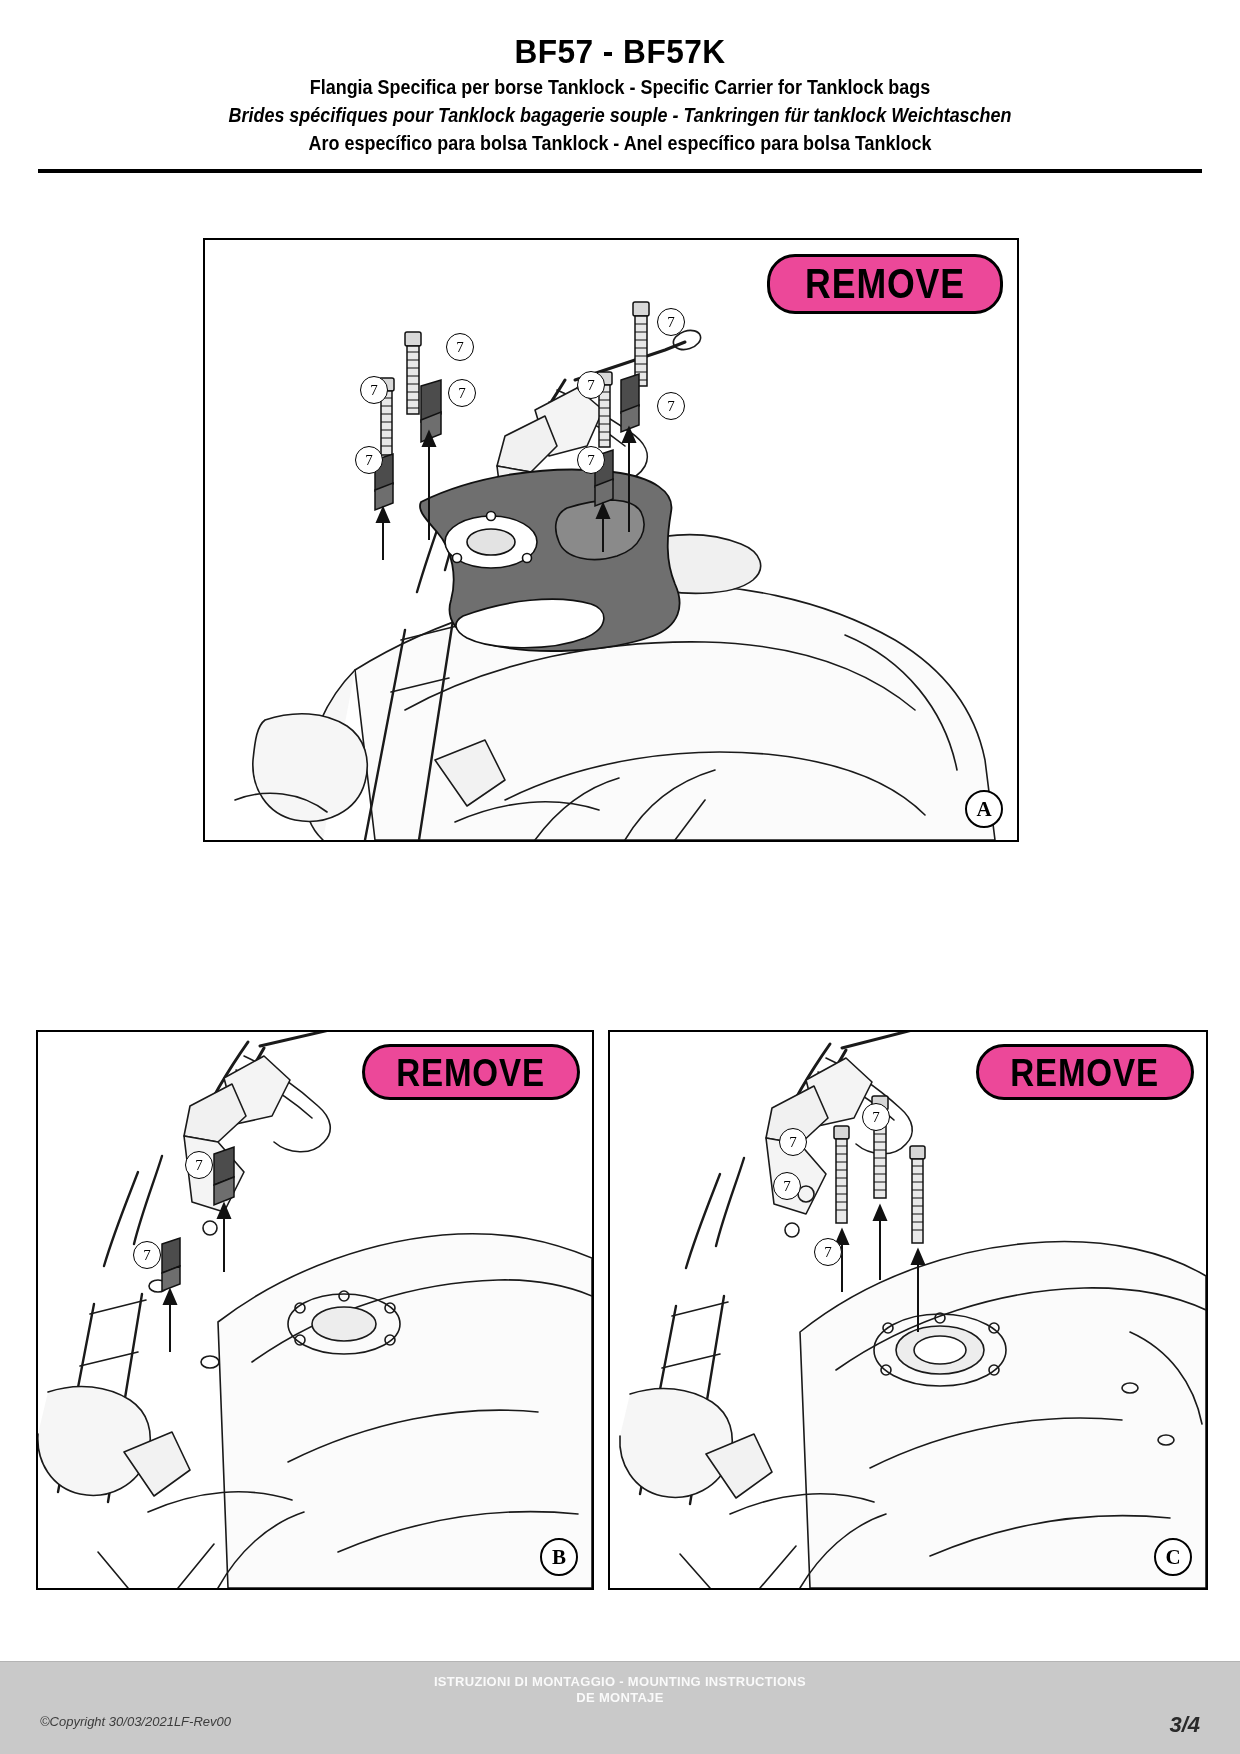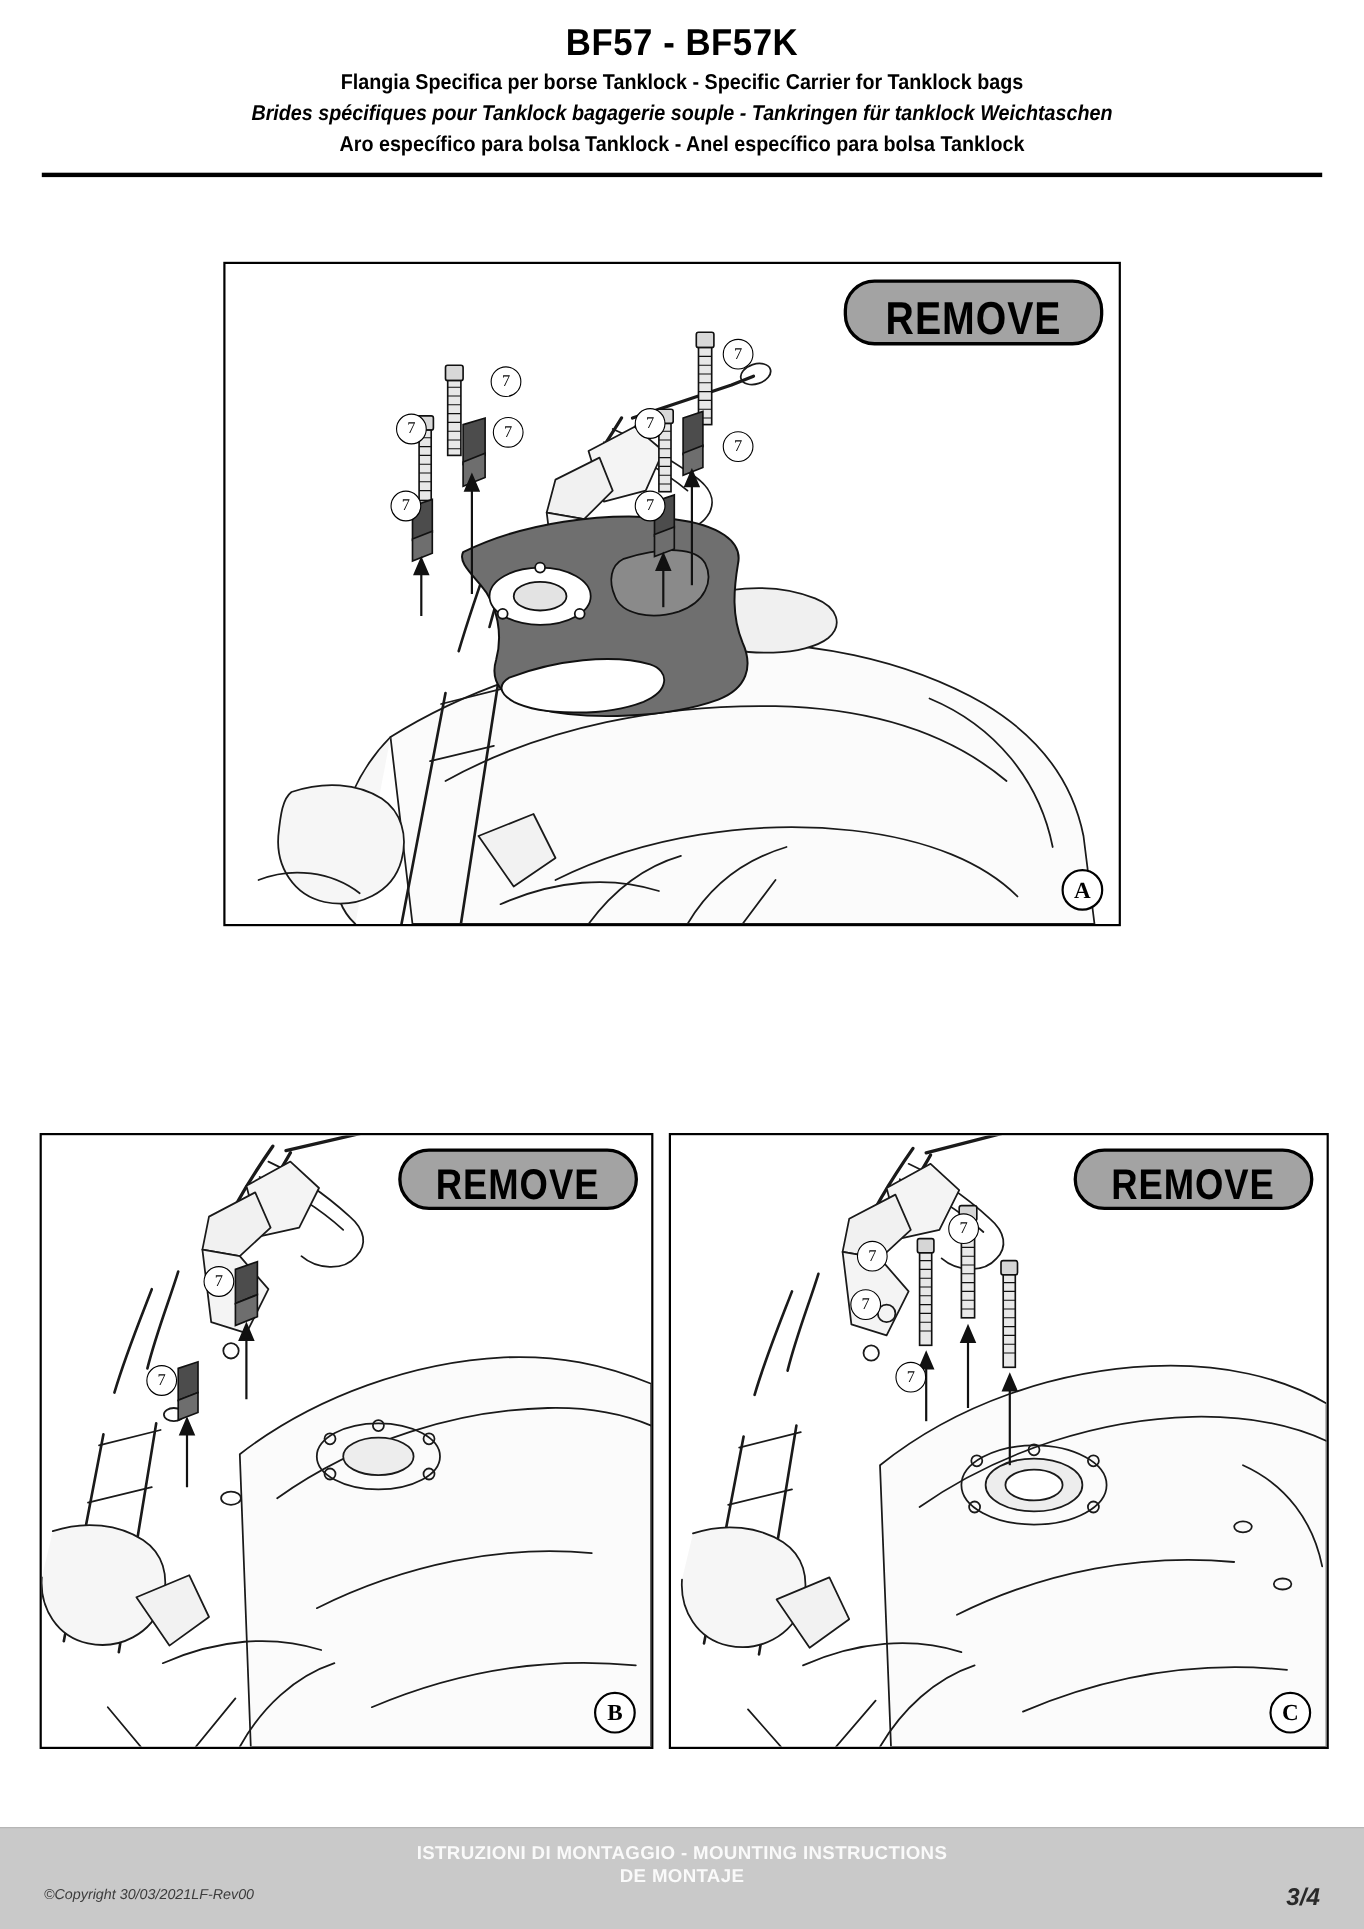--- a/index.html
+++ b/index.html
@@ -17,21 +17,21 @@
   }
   .page {
     position: relative;
     width: 1240px;
     height: 1754px;
     box-sizing: border-box;
   }
 
   
   .header {
-    padding-top: 20px;
+    padding-top: 32px;
     text-align: center;
   }
   .doc-title {
     font-size: 34px;
     font-weight: bold;
     letter-spacing: 0.5px;
     font-family: "Liberation Sans Narrow", "Liberation Sans", sans-serif;
     transform: scaleX(0.93);
   }
   .sub-line {
@@ -80,27 +80,27 @@
     top: 0;
     width: 100%;
     height: 100%;
   }
 
   
   .remove-badge {
     position: absolute;
     border: 3px solid #000;
     border-radius: 28px;
-    background: #a3a3a3;
+    background: #ec4899;
     font-family: "Liberation Sans Narrow", "Liberation Sans", sans-serif;
     font-weight: bold;
     text-align: center;
     line-height: 1;
     display: flex;
-    align-items: flex-end;
+    align-items: center;
     justify-content: center;
     letter-spacing: 1px;
   }
   #badge-a {
     right: 14px;
     top: 14px;
     width: 230px;
     height: 54px;
     font-size: 42px;
   }
@@ -171,21 +171,21 @@
     font-size: 13px;
     font-style: italic;
     color: #3c3c3c;
   }
   .footer-center {
     position: absolute;
     left: 0;
     right: 0;
     top: 12px;
     text-align: center;
-    font-size: 17px;
+    font-size: 13px;
     color: #fafafa;
     font-weight: bold;
     line-height: 1.25;
     font-family: "Liberation Sans Narrow", "Liberation Sans", sans-serif;
     letter-spacing: 0.3px;
   }
   .page-num {
     position: absolute;
     right: 40px;
     top: 50px;

